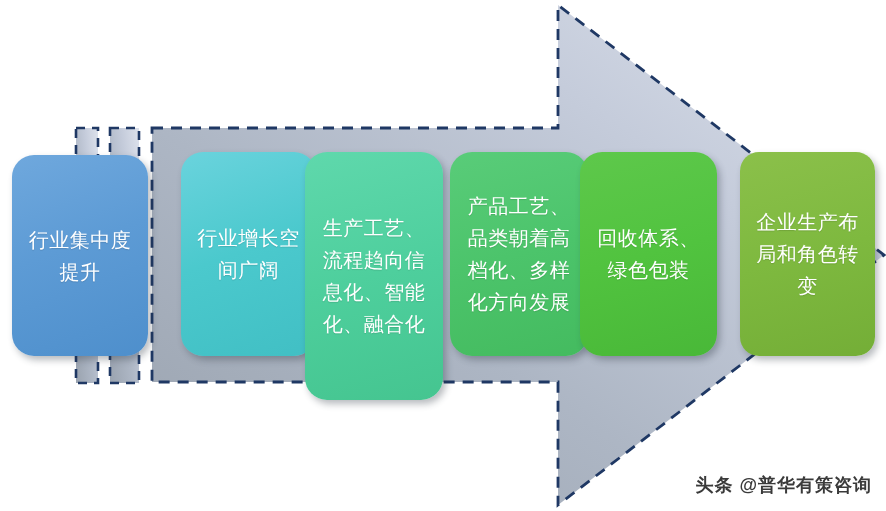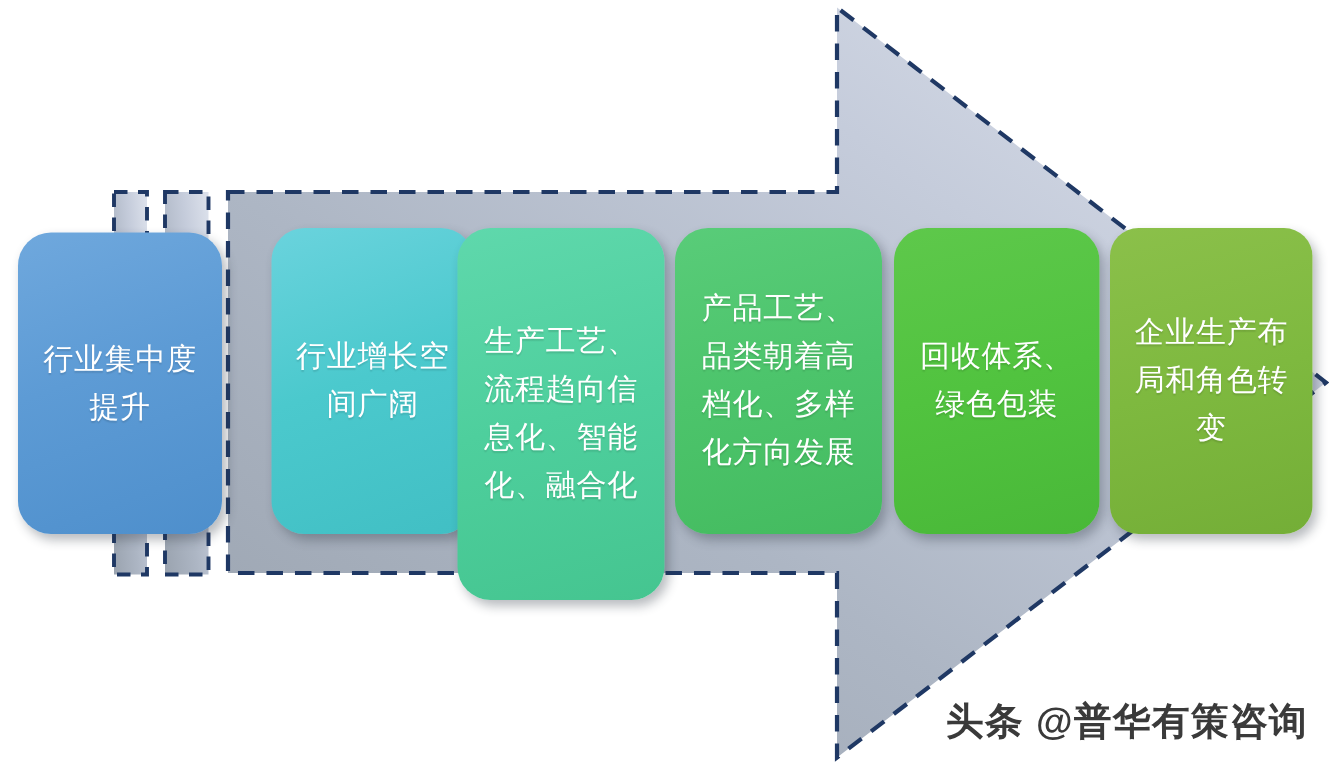--- a/index.html
+++ b/index.html
@@ -50,31 +50,31 @@
   }
 
   #box-0 { left: 12px;  top: 155px; width: 136px; height: 201px;
            background: linear-gradient(160deg,#6fa8dd 0%, #5d9bd5 45%, #4e8fcc 100%); align-items: center; }
   #box-1 { left: 181px; top: 152px; width: 135px; height: 204px;
            background: linear-gradient(160deg,#6ad3dd 0%, #4bc9cd 48%, #41bfc4 100%); }
   #box-2 { left: 305px; top: 152px; width: 138px; height: 248px;
            background: linear-gradient(165deg,#5fd8ac 0%, #4ecf9d 50%, #45c590 100%); }
   #box-3 { left: 450px; top: 152px; width: 138px; height: 204px;
            background: linear-gradient(165deg,#59cc79 0%, #4cc46b 50%, #44bb5f 100%); }
-  #box-4 { left: 596px; top: 152px; width: 137px; height: 204px;
+  #box-4 { left: 580px; top: 152px; width: 137px; height: 204px;
            background: linear-gradient(165deg,#5ec84b 0%, #51c33f 50%, #49b838 100%); }
   #box-5 { left: 740px; top: 152px; width: 135px; height: 204px;
            background: linear-gradient(165deg,#8bc04a 0%, #7eb93f 50%, #74ae37 100%); border-radius: 19px; }
 
   
   #watermark {
     position: absolute;
     right: 14px;
     bottom: 14px;
-    font-size: 25px;
+    font-size: 18px;
     font-weight: bold;
     color: #3a3a3a;
     letter-spacing: 1px;
     text-shadow: 1px 1px 0 rgba(255,255,255,0.9);
     font-family: "Liberation Sans", "DejaVu Sans", sans-serif;
     white-space: nowrap;
   }
 </style>
 </head>
 <body>

